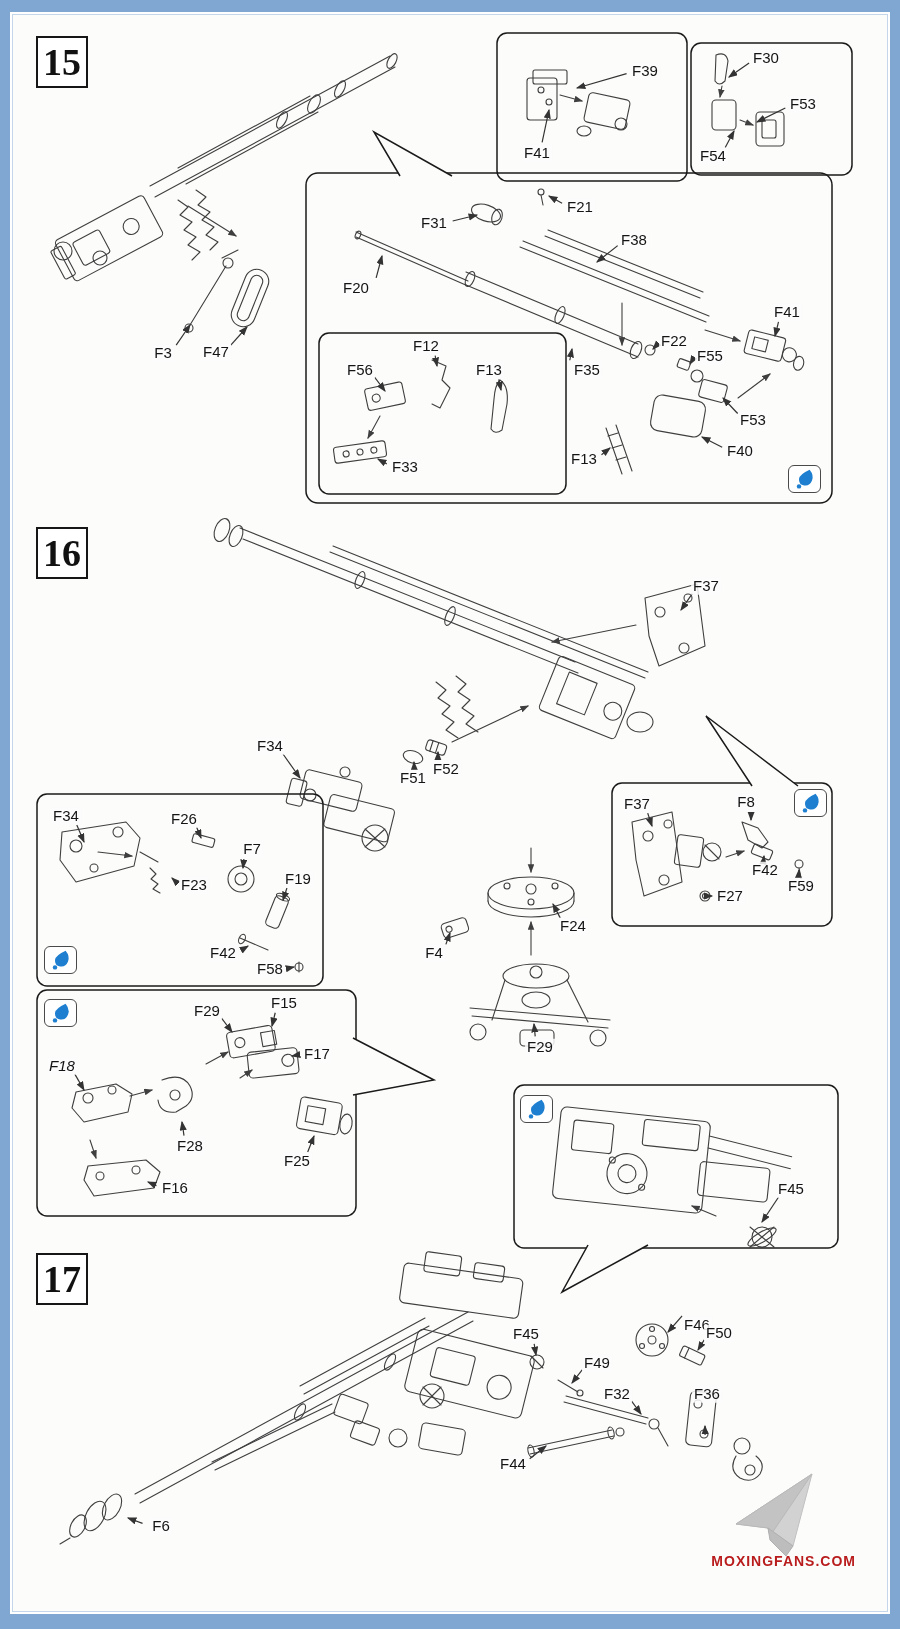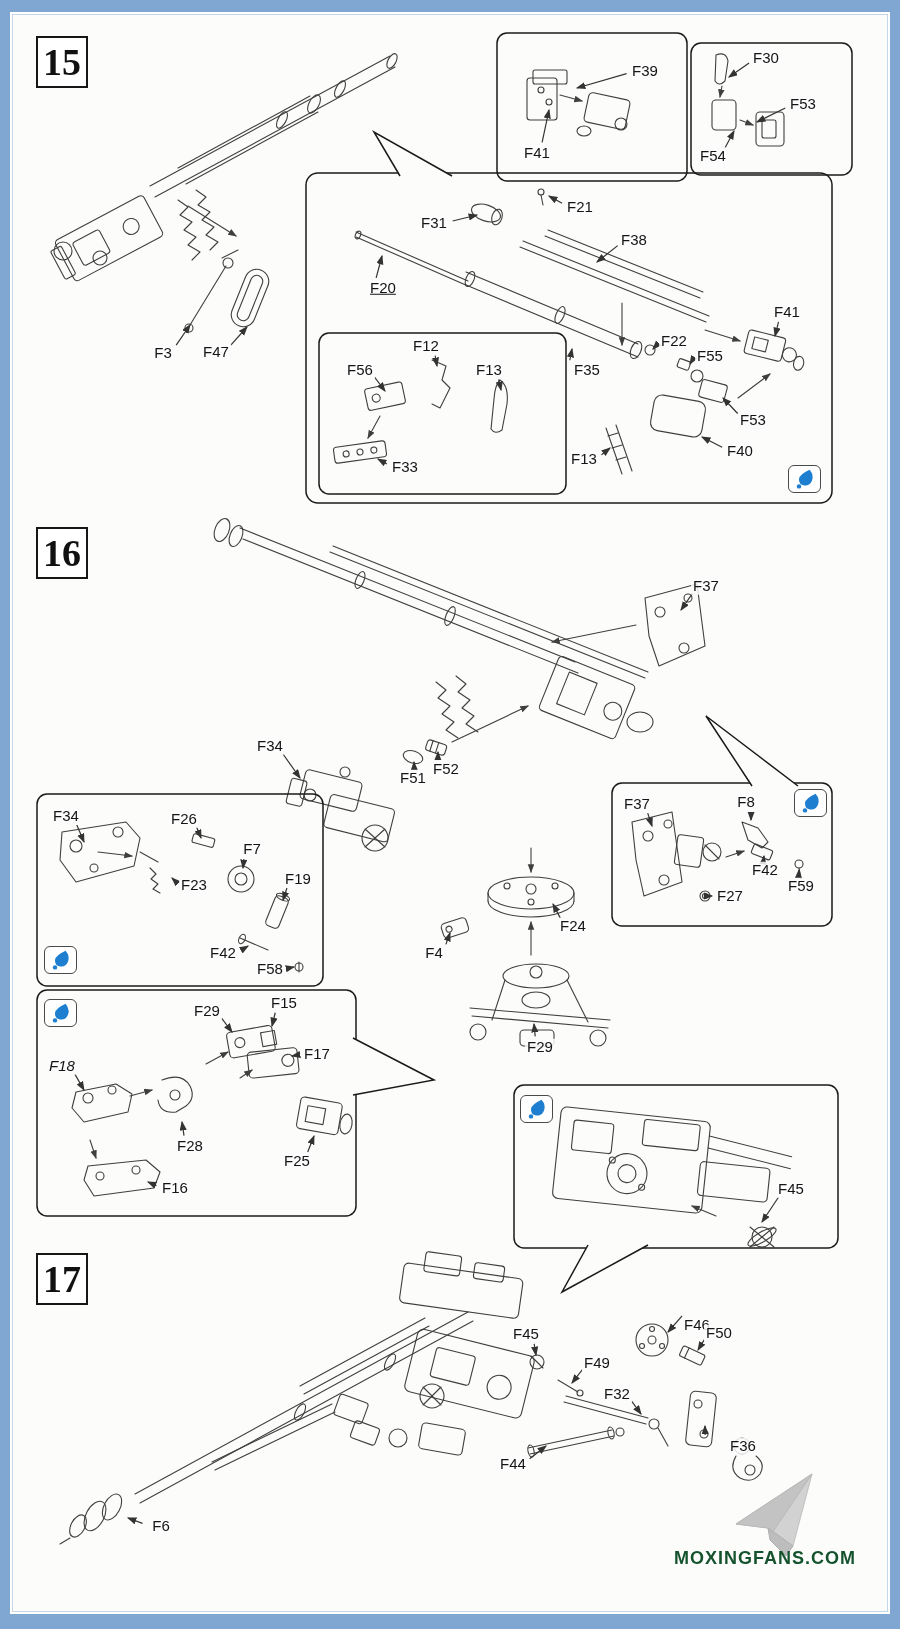--- a/index.html
+++ b/index.html
@@ -12,22 +12,22 @@
   svg.layer { position:absolute; left:0; top:0; z-index:1; }
   #overlay { z-index:5; pointer-events:none; }
   .step-box { position:absolute; width:52px; height:52px; border:2.5px solid #161616; background:#fff;
               display:flex; align-items:center; justify-content:center; z-index:10;
               font-family:"Liberation Serif", serif; font-weight:bold; font-size:38px; color:#111; }
   .part-label { position:absolute; transform:translate(-50%,-50%); font-size:15px; color:#141414;
                 background:rgba(252,252,251,0.85); padding:0 2px; line-height:1.1; z-index:10;
                 white-space:nowrap; }
   .cement-box { position:absolute; width:33px; height:28px; border:1.6px solid #4a4a4a; border-radius:6px;
                 background:#fff; display:flex; align-items:center; justify-content:center; z-index:10; }
-  .watermark { position:absolute; right:44px; bottom:60px; font-size:18px; font-weight:bold;
-               letter-spacing:1px; color:#14532d; z-index:10; }
+  .watermark { position:absolute; right:44px; bottom:60px; font-size:14px; font-weight:bold;
+               letter-spacing:1px; color:#b91c1c; z-index:10; }
 </style>
 </head>
 <body>
 
 <div id="page">
 
   <svg id="art" class="layer" width="900" height="1629" viewBox="0 0 900 1629">
     <defs>
       <marker id="ah2" markerWidth="9" markerHeight="8" refX="7" refY="3" orient="auto">
         <path d="M0,0 L8,3 L0,6 z" fill="#3f3f3f"></path>
@@ -451,21 +451,21 @@
     <div class="step-box" style="left: 36px; top: 527px;">16</div>
     <div class="step-box" style="left: 36px; top: 1253px;">17</div>
     <div class="part-label" style="left: 645px; top: 71px;">F39</div>
     <div class="part-label" style="left: 537px; top: 153px;">F41</div>
     <div class="part-label" style="left: 766px; top: 58px;">F30</div>
     <div class="part-label" style="left: 803px; top: 104px;">F53</div>
     <div class="part-label" style="left: 713px; top: 156px;">F54</div>
     <div class="part-label" style="left: 580px; top: 207px;">F21</div>
     <div class="part-label" style="left: 434px; top: 223px;">F31</div>
     <div class="part-label" style="left: 634px; top: 240px;">F38</div>
-    <div class="part-label" style="left: 383px; top: 288px; text-decoration: underline;">F20</div>
+    <div class="part-label" style="left: 356px; top: 288px;">F20</div>
     <div class="part-label" style="left: 787px; top: 312px;">F41</div>
     <div class="part-label" style="left: 674px; top: 341px;">F22</div>
     <div class="part-label" style="left: 710px; top: 356px;">F55</div>
     <div class="part-label" style="left: 587px; top: 370px;">F35</div>
     <div class="part-label" style="left: 753px; top: 420px;">F53</div>
     <div class="part-label" style="left: 740px; top: 451px;">F40</div>
     <div class="part-label" style="left: 163px; top: 353px;">F3</div>
     <div class="part-label" style="left: 216px; top: 352px;">F47</div>
     <div class="part-label" style="left: 360px; top: 370px;">F56</div>
     <div class="part-label" style="left: 426px; top: 346px;">F12</div>
@@ -497,21 +497,21 @@
     <div class="part-label" style="left: 62px; top: 1066px; font-style: italic;">F18</div>
     <div class="part-label" style="left: 190px; top: 1146px;">F28</div>
     <div class="part-label" style="left: 297px; top: 1161px;">F25</div>
     <div class="part-label" style="left: 175px; top: 1188px;">F16</div>
     <div class="part-label" style="left: 791px; top: 1189px;">F45</div>
     <div class="part-label" style="left: 697px; top: 1309px; margin-top: 16px;">F46</div>
     <div class="part-label" style="left: 719px; top: 1333px;">F50</div>
     <div class="part-label" style="left: 526px; top: 1334px;">F45</div>
     <div class="part-label" style="left: 597px; top: 1363px;">F49</div>
     <div class="part-label" style="left: 617px; top: 1394px;">F32</div>
-    <div class="part-label" style="left: 707px; top: 1446px; margin-left: 36px;">F36</div>
+    <div class="part-label" style="left: 707px; top: 1394px;">F36</div>
     <div class="part-label" style="left: 513px; top: 1464px;">F44</div>
     <div class="part-label" style="left: 161px; top: 1526px;">F6</div>
     <div class="cement-box" style="left: 788px; top: 465px;">
       <svg viewBox="0 0 30 26" width="28" height="24">
         <path d="M20,3 Q25,9 22.5,15 Q20,21 14,20 Q8,19 8.5,13 Q9,8 20,3 Z" fill="#1e7fd0"></path>
         <circle cx="8.5" cy="21" r="2.4" fill="#1e7fd0"></circle>
       </svg>
     </div>
     <div class="cement-box" style="left: 44px; top: 946px;">
       <svg viewBox="0 0 30 26" width="28" height="24">

